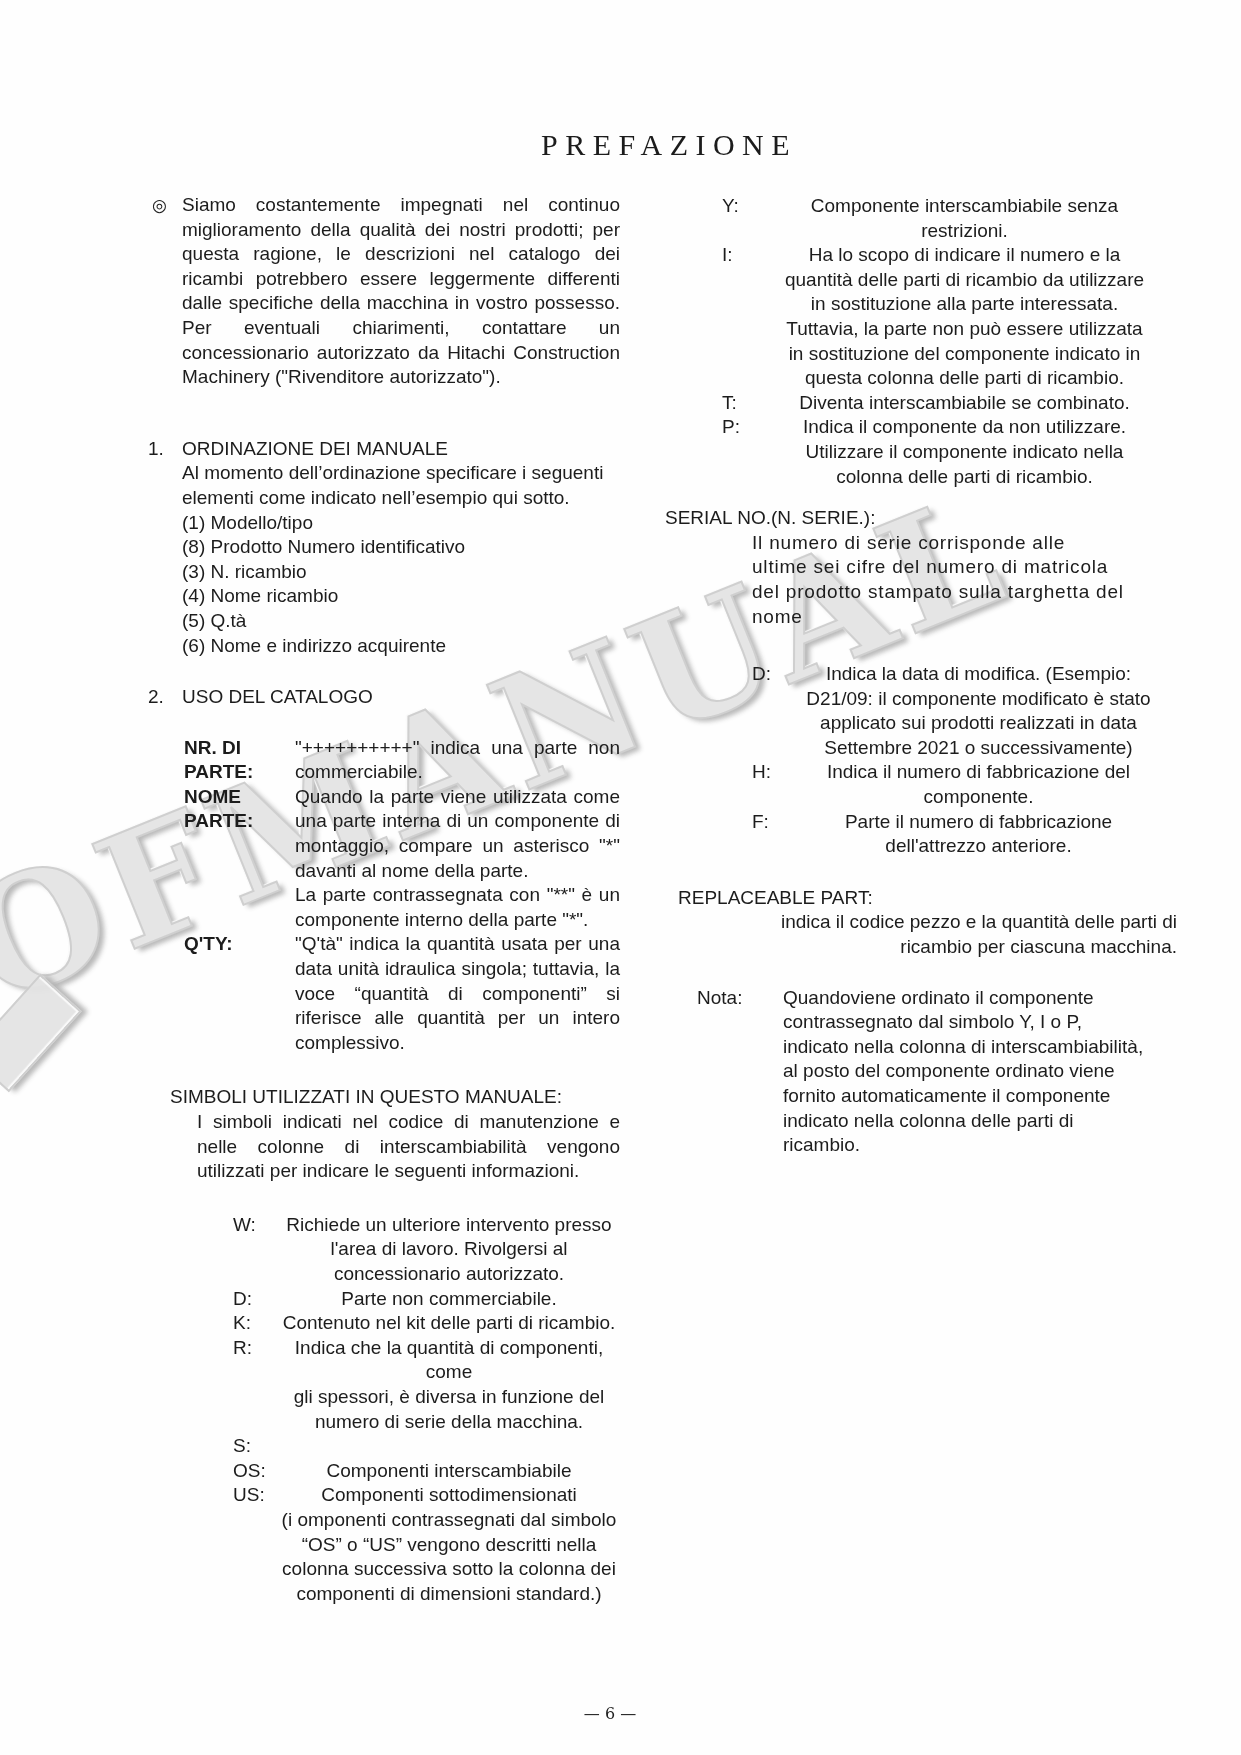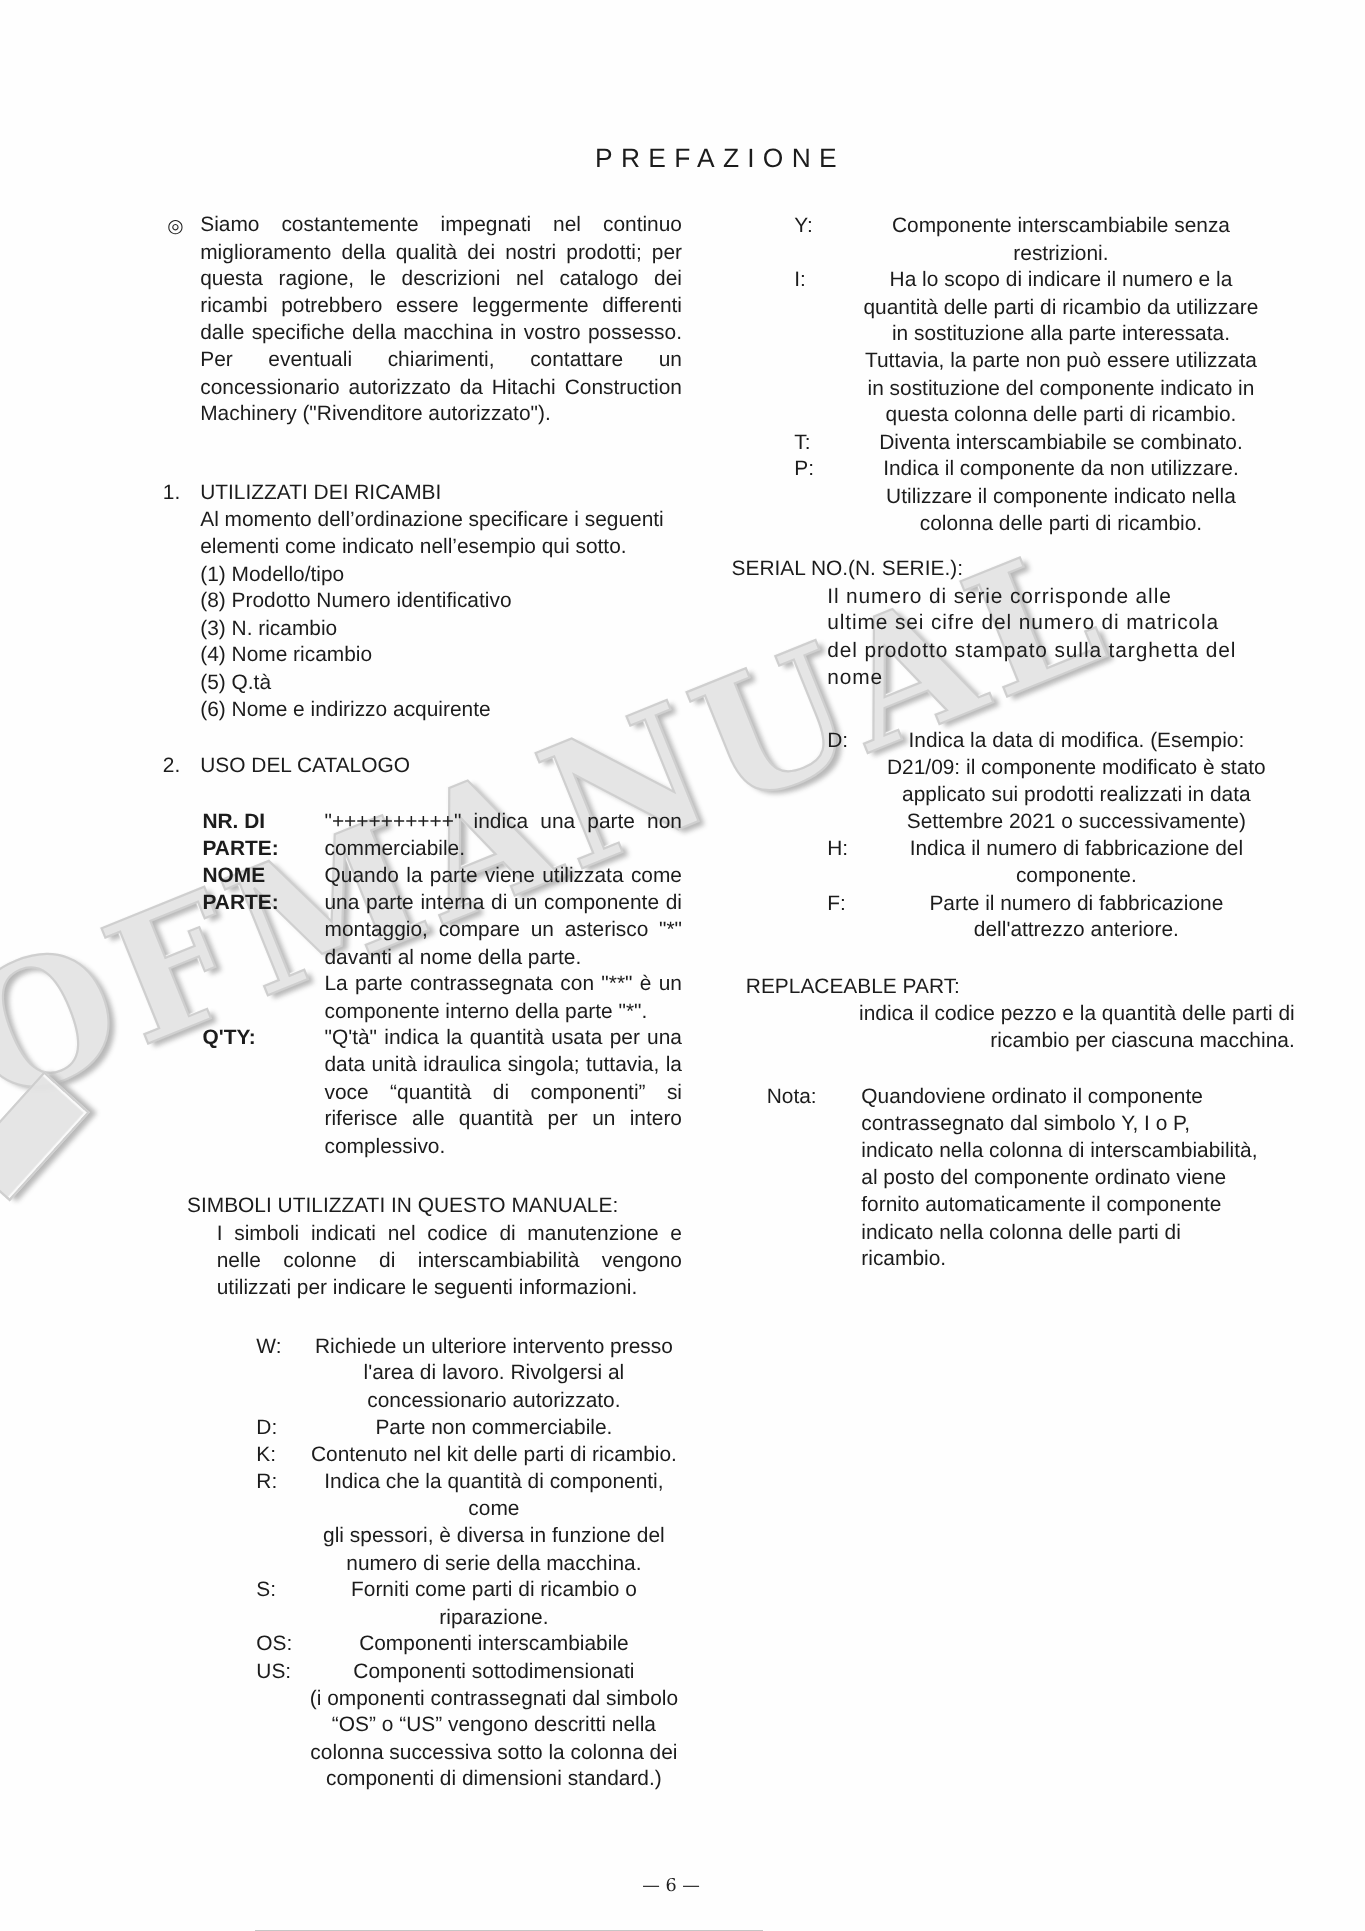--- a/index.html
+++ b/index.html
@@ -42,23 +42,24 @@
     border:2px solid #cdcdcd;
     box-shadow:4px 5px 5px #b5b5b5, inset -2px -2px 1px #fafafa;
     transform:rotate(-48deg);
     opacity:.95;
   }
   
   .title {
     position:absolute; z-index:1;
     left:541px; top:133px;
     margin:0;
-    font-size:24px; font-weight:400;
+    font-size:30px; font-weight:400;
     letter-spacing:7.5px;
     white-space:nowrap;
+    font-family:Liberation Serif, serif;
   }
   .footer {
     position:absolute; z-index:1;
     left:568px; top:1702px; width:84px;
     text-align:center;
     font-family:"DejaVu Serif", serif;
     font-size:16px;
     color:#222;
   }
   
@@ -133,21 +134,21 @@
 
     <div class="intro">
       <span class="marker">◎</span>
       <p class="jtext">Siamo costantemente impegnati nel continuo miglioramento della qualità dei nostri prodotti; per questa ragione, le descrizioni nel catalogo dei ricambi potrebbero essere leggermente differenti dalle specifiche della macchina in vostro possesso. Per eventuali chiarimenti, contattare un concessionario autorizzato da Hitachi Construction Machinery ("Rivenditore autorizzato").</p>
     </div>
 
     <section class="sec1">
       <div class="numrow">
         <span class="secnum">1.</span>
         <div class="seccontent">
-          <div>UTILIZZATI DEI RICAMBI</div>
+          <div>ORDINAZIONE DEI MANUALE</div>
           <p>Al momento dell’ordinazione specificare i seguenti elementi come indicato nell’esempio qui sotto.</p>
           <div>(1) Modello/tipo</div>
           <div>(8) Prodotto Numero identificativo</div>
           <div>(3) N. ricambio</div>
           <div>(4) Nome ricambio</div>
           <div>(5) Q.tà</div>
           <div>(6) Nome e indirizzo acquirente</div>
         </div>
       </div>
     </section>
@@ -204,21 +205,20 @@
         <div class="sym-desc pre">Contenuto nel kit delle parti di ricambio.</div>
       </div>
       <div class="sym-row">
         <span class="sym-key">R:</span>
         <div class="sym-desc pre">Indica che la quantità di componenti, come
 gli spessori, è diversa in funzione del
 numero di serie della macchina.</div>
       </div>
       <div class="sym-row">
         <span class="sym-key">S:</span>
-        <div class="sym-desc pre">Forniti come parti di ricambio o riparazione.</div>
       </div>
       <div class="sym-row">
         <span class="sym-key">OS:</span>
         <div class="sym-desc pre">Componenti interscambiabile</div>
       </div>
       <div class="sym-row">
         <span class="sym-key">US:</span>
         <div class="sym-desc pre">Componenti sottodimensionati
 (i omponenti contrassegnati dal simbolo
 “OS” o “US” vengono descritti nella

